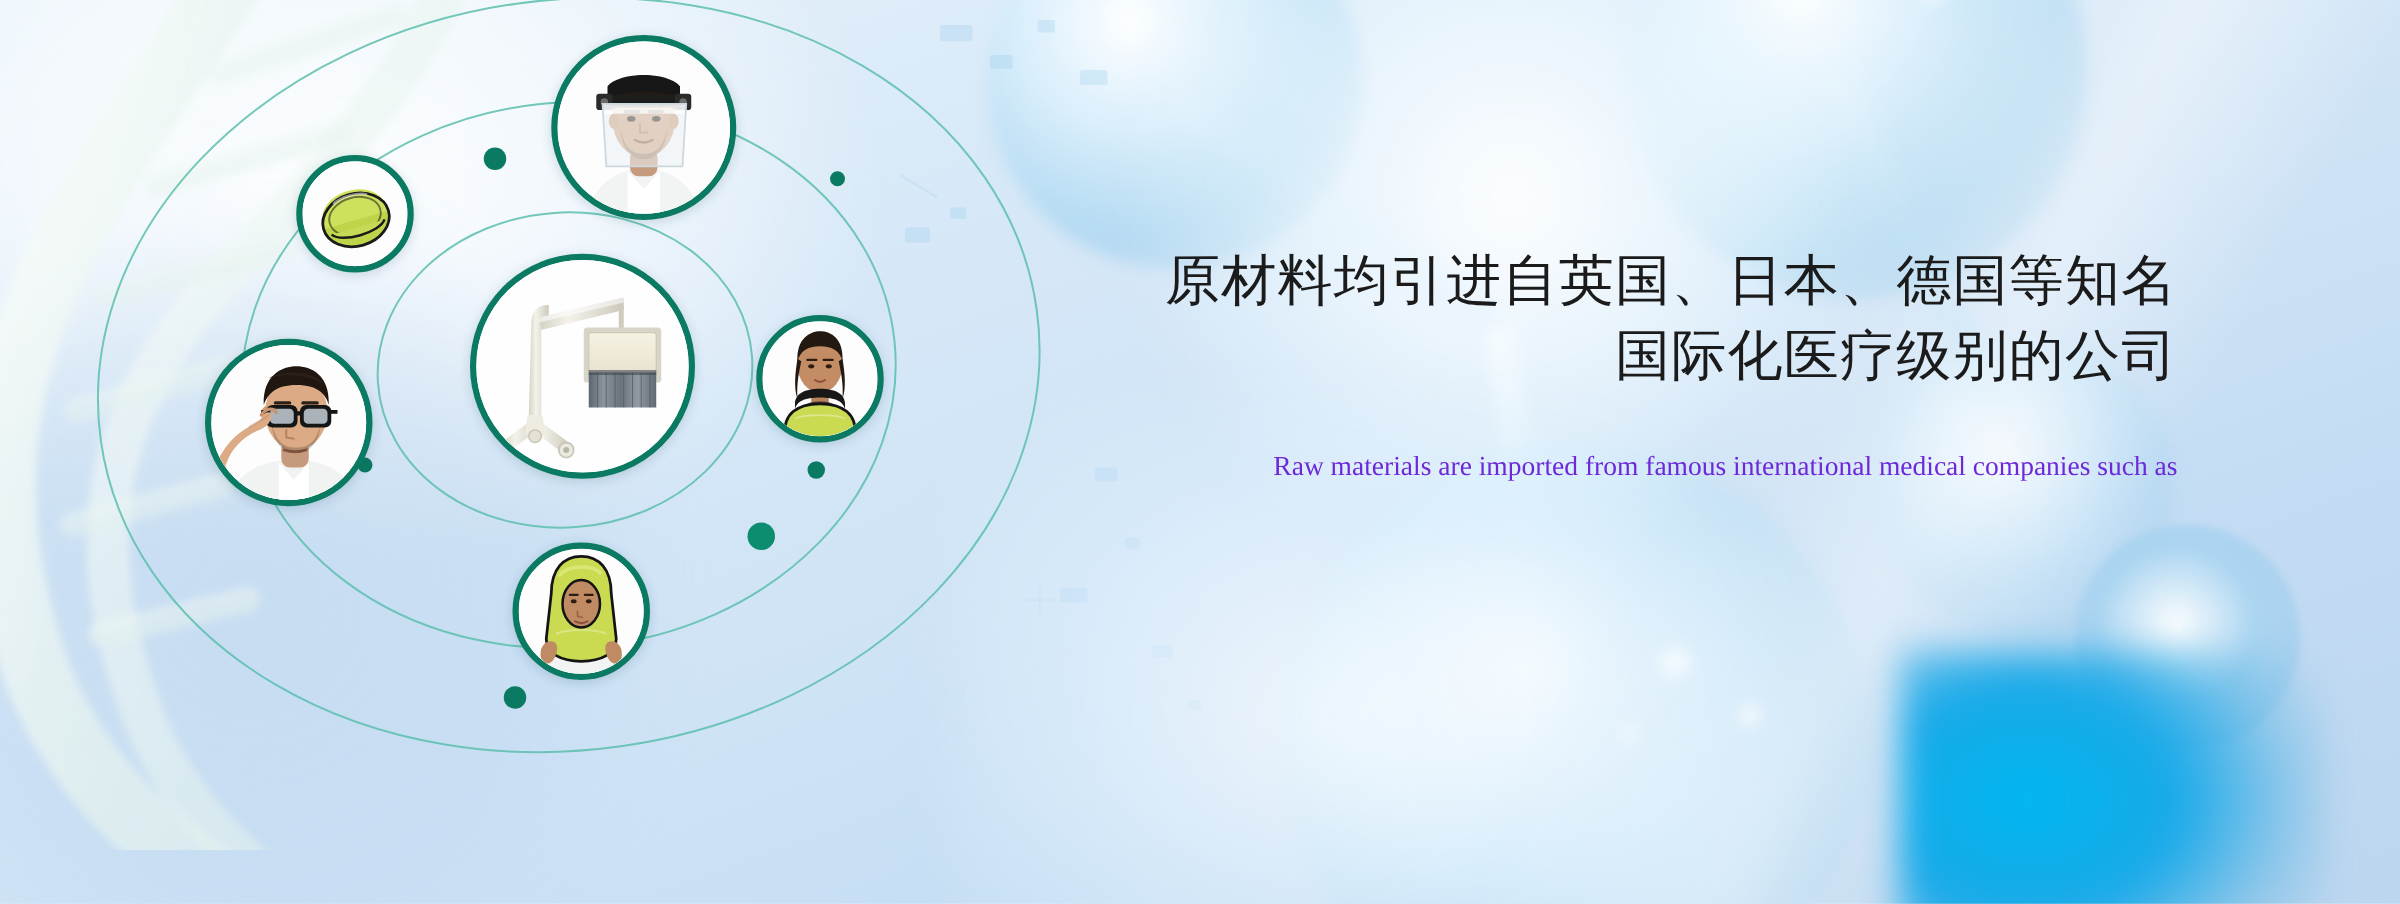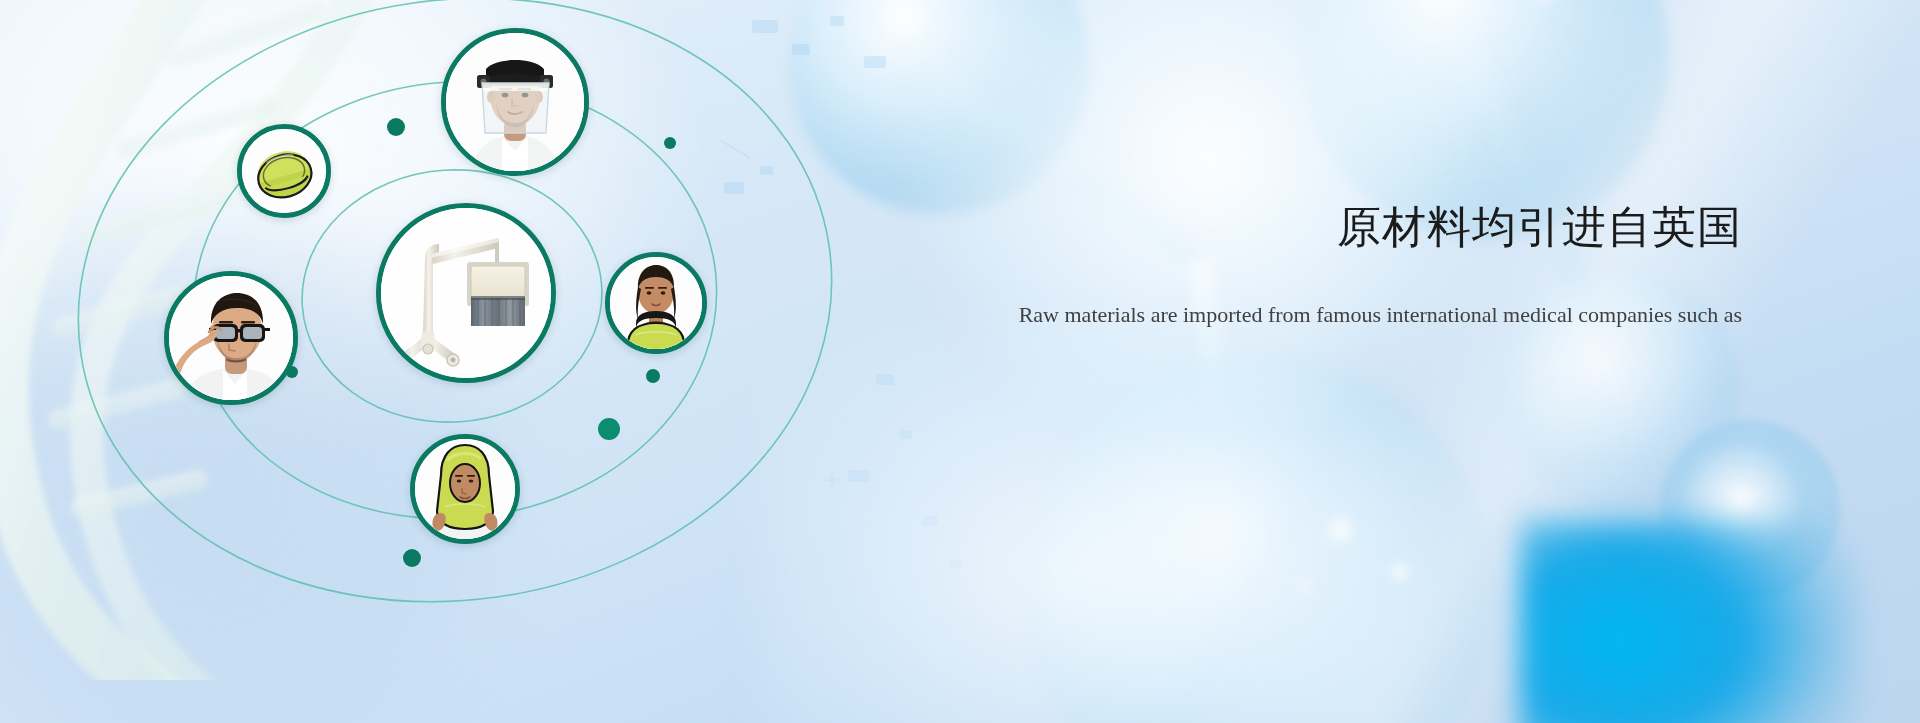--- a/index.html
+++ b/index.html
@@ -86,21 +86,21 @@
   .h1{
     font-family:"Liberation Sans", sans-serif;
     font-size:44px;line-height:1.32;color:#1b1b1b;letter-spacing:1px;
     font-weight:400;margin:0;
     white-space:nowrap;
   }
   .h1.l2{margin-top:2px;}
   .sub{
     margin-top:40px;
     font-family:"Liberation Serif", serif;
-    font-size:22px;line-height:1.72;color:#404040;font-weight:400;
+    font-size:22px;line-height:1.72;color:#6d28d9;font-weight:400;
   }
   .sub .ln{display:block;}
 </style>
 </head>
 <body>
 
 <div class="stage">
 
   <div class="bg-base"></div>
   <div class="bg-sky"></div>
@@ -425,19 +425,20 @@
         <path d="M32 22 C 38 13, 58 12, 66 20" stroke="#e6f08f" stroke-width="3" fill="none" opacity=".55"></path>
         <path d="M30 68 C 38 64, 62 64, 70 68" stroke="#ffffff" stroke-width="1.6" fill="none" opacity=".3"></path>
 
         <path d="M18 88 C 16 80, 20 74, 26 74 C 30 74, 32 78, 30 84 C 29 88, 26 92, 22 92 Z" fill="#c08a63"></path>
         <path d="M82 88 C 84 80, 80 74, 74 74 C 70 74, 68 78, 70 84 C 71 88, 74 92, 78 92 Z" fill="#c08a63"></path>
       </svg>
     </div>
   </div>
 
   <div class="copy">
-    <h1 class="h1 l2">原材料均引进自英国</h1>
+    <h1 class="h1">原材料均引进自英国、日本、德国等知名</h1>
+    <h1 class="h1 l2">国际化医疗级别的公司</h1>
     <div class="sub">
       <span class="ln">Raw materials are imported from famous international medical companies such as</span>
     </div>
   </div>
 
 </div>
 
 </body></html>

